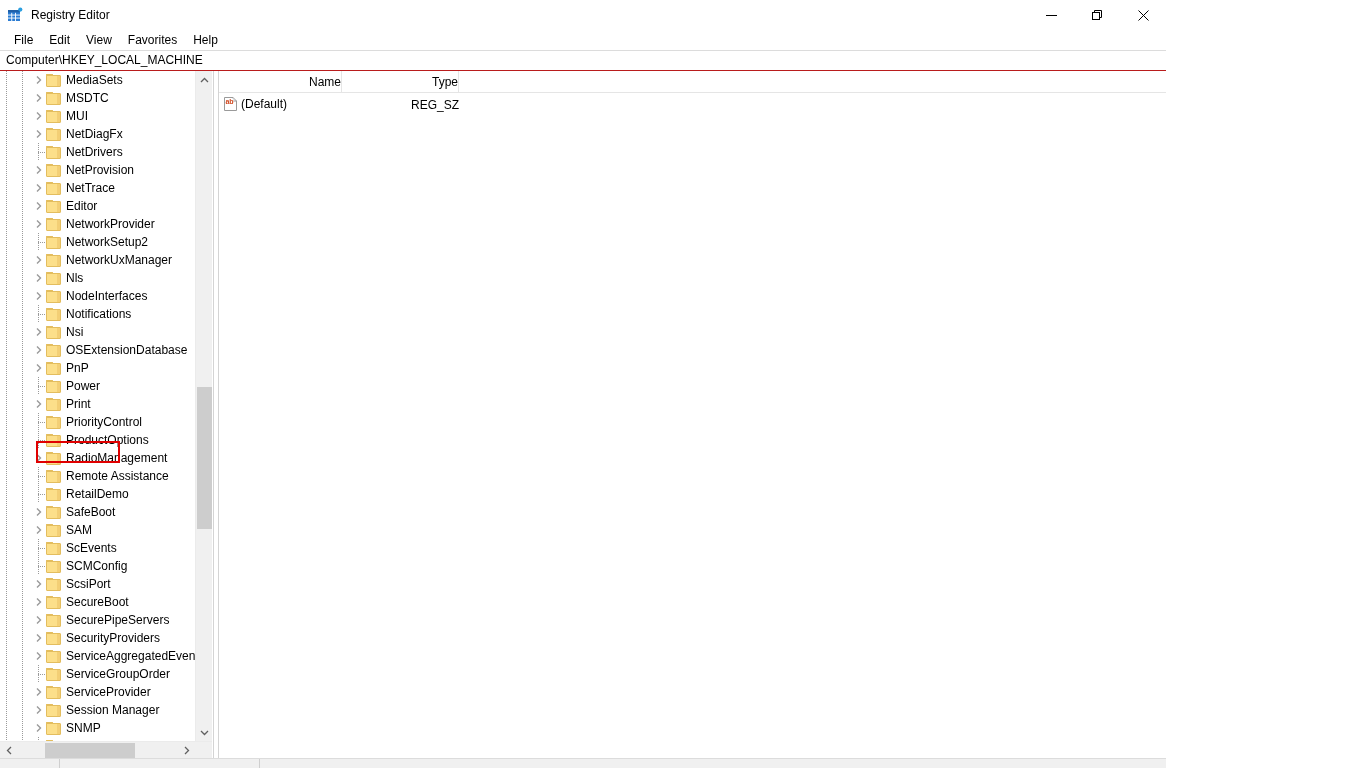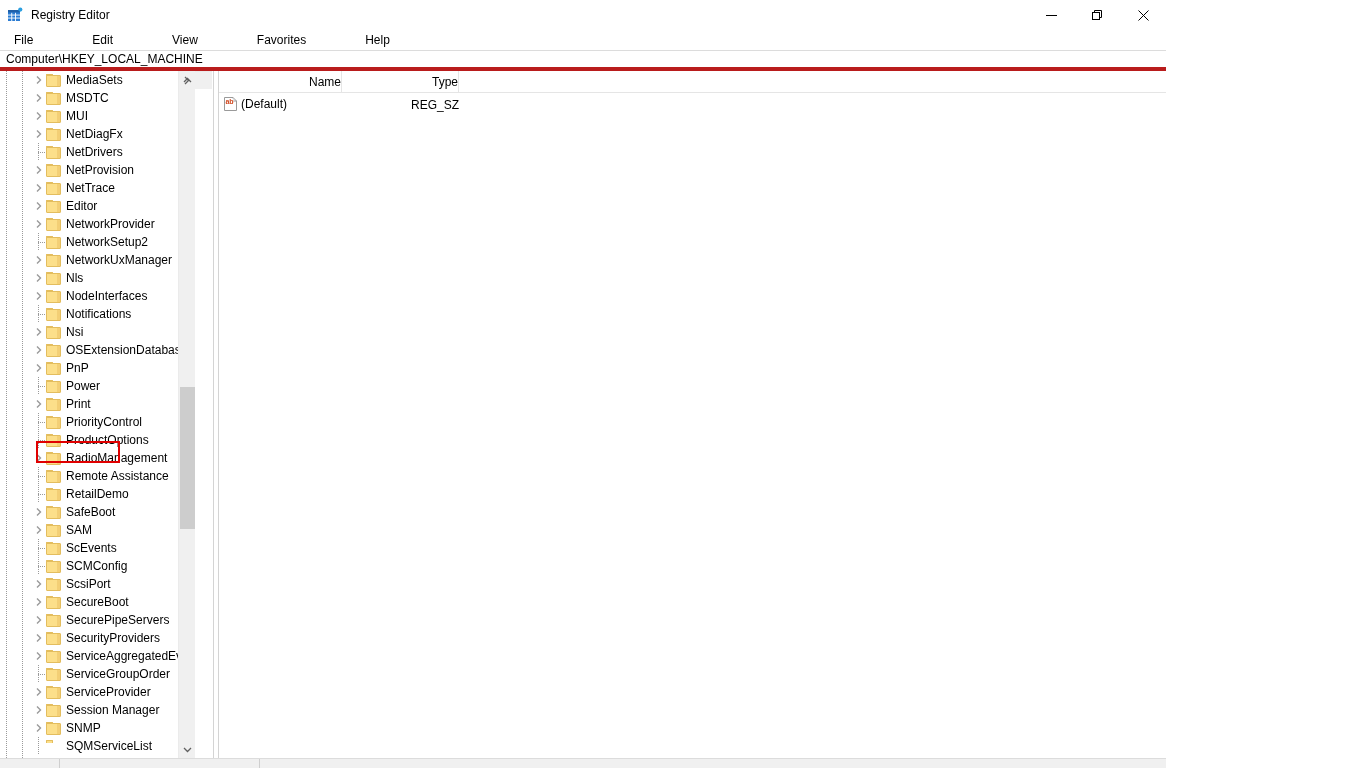--- a/index.html
+++ b/index.html
@@ -41,34 +41,33 @@
     display: flex; align-items: center; justify-content: center;
   }
   .win-btn svg { display: block; }
 
   
   .menubar {
     height: 20px; flex: 0 0 20px;
     display: flex; align-items: center;
     background: #ffffff;
     padding-left: 6px;
-    gap: 43px;
   }
   .menu-item {
     font-size: 12px; color: #000000;
     padding: 2px 8px 3px 8px;
     line-height: 14px;
   }
 
   
   .addressbar {
     height: 21px; flex: 0 0 21px;
     background: #ffffff;
     border-top: 1px solid #dcdcdc;
-    border-bottom: 4px solid #b91c1c;
+    border-bottom: 1px solid #b91c1c;
     display: flex; align-items: center;
   }
   .address-text {
     font-size: 12px; color: #000000;
     padding-left: 6px; line-height: 15px;
   }
 
   
   .panes {
     flex: 1 1 auto;
@@ -76,21 +75,21 @@
     position: relative;
     min-height: 0;
     background: #ffffff;
   }
 
   
   .left-pane {
     width: 213px; flex: 0 0 213px;
     position: relative;
     background: #ffffff;
-    display: flex; flex-direction: row;
+    display: flex; flex-direction: column;
     border-right: 1px solid #ffffff;
   }
   .tree-viewport {
     position: relative;
     flex: 1 1 auto;
     overflow: hidden;
     background: #ffffff;
   }
   .tree-clip {
     position: absolute;

